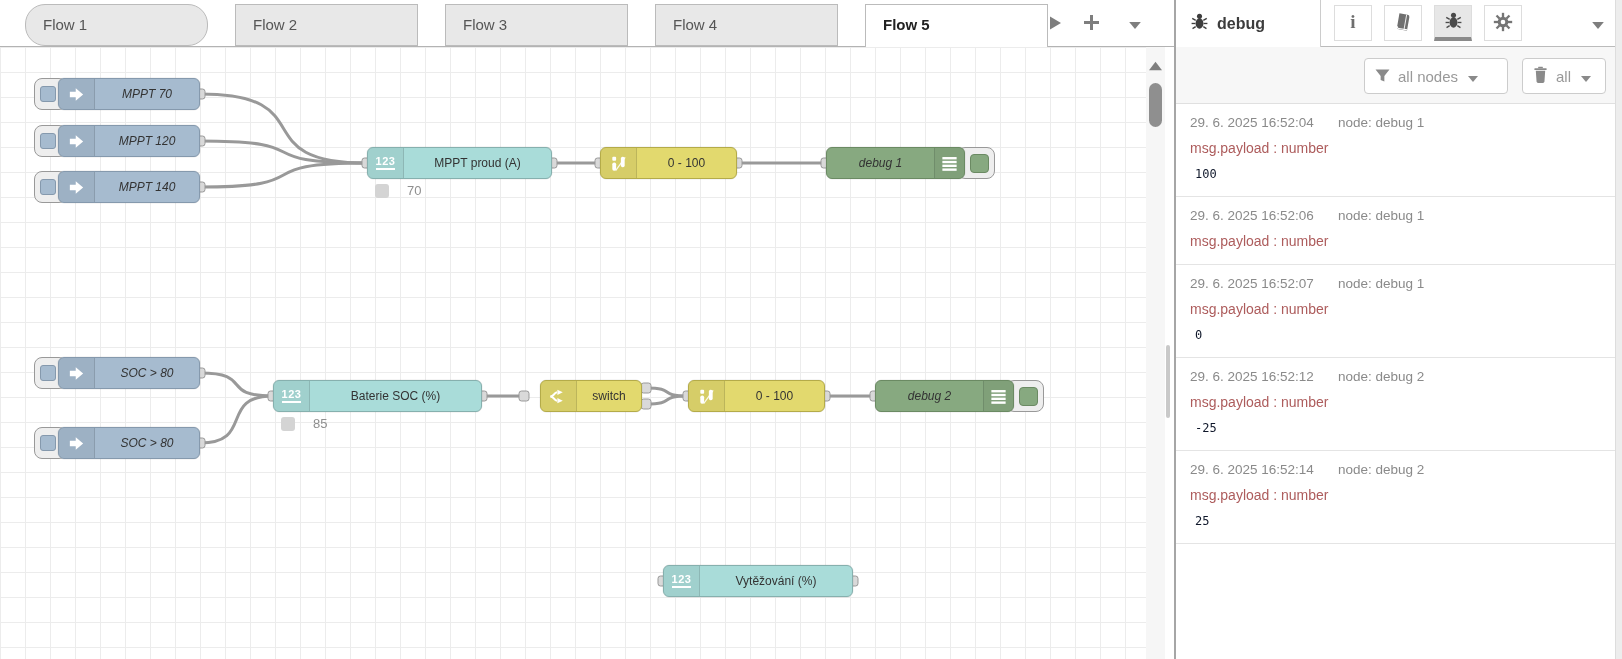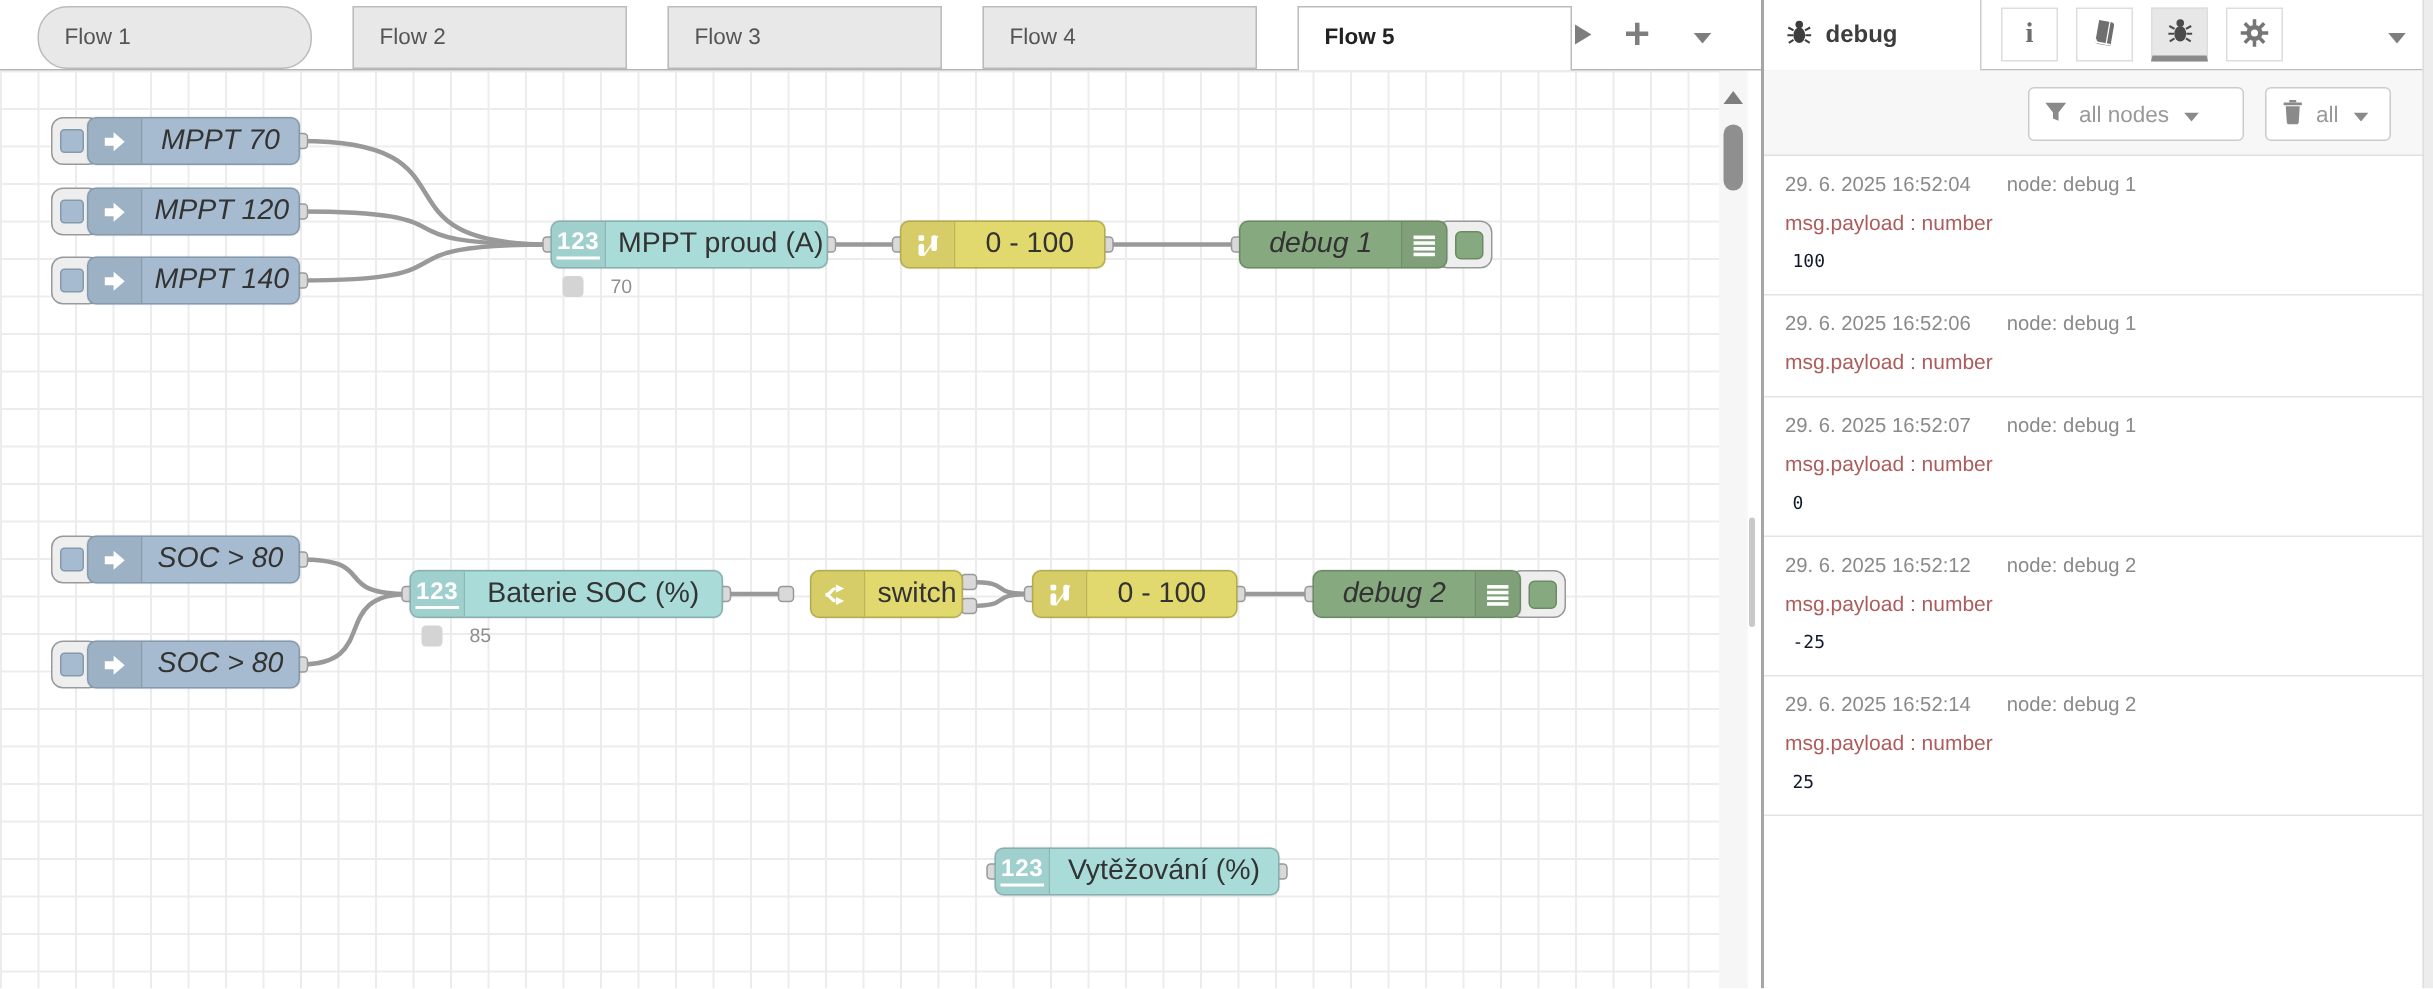--- a/index.html
+++ b/index.html
@@ -21,23 +21,23 @@
     background-size:25px 25px;background-color:#fff;}
   #flow-svg{position:absolute;left:0;top:0;}
   .wire{stroke:#999;stroke-width:3;fill:none;}
   .port{fill:#d9d9d9;stroke:#999;stroke-width:1;}
 
   .node{position:absolute;height:32px;border:1px solid;border-radius:6px;display:flex;align-items:stretch;z-index:2;cursor:move;box-shadow:0 0 0 0.5px rgba(0,0,0,0.08);}
   .nicon{width:36px;display:flex;align-items:center;justify-content:center;background:rgba(0,0,0,0.05);
          border-right:1px solid rgba(0,0,0,0.12);border-radius:5px 0 0 5px;flex:none;}
   .nicon.right{border-right:none;border-left:1px solid rgba(0,0,0,0.12);border-radius:0 5px 5px 0;width:30px;}
   .nicon svg{width:19px;height:19px;display:block;}
-  .nlabel{flex:1;display:flex;align-items:center;justify-content:center;font-size:19px;color:#333;white-space:nowrap;padding:0 8px;}
+  .nlabel{flex:1;display:flex;align-items:center;justify-content:center;font-size:12px;color:#333;white-space:nowrap;padding:0 8px;}
   .type-inject .nlabel,.type-debug .nlabel{font-style:italic;}
-  .i123{color:#fff;font-size:16px;font-weight:bold;letter-spacing:0.5px;border-bottom:2px solid #fff;padding-bottom:1px;line-height:1;}
+  .i123{color:#fff;font-size:11px;font-weight:bold;letter-spacing:0.5px;border-bottom:2px solid #fff;padding-bottom:1px;line-height:1;}
 
   .inj-btn{position:absolute;width:33px;height:32px;background:#eee;border:1px solid #999;border-radius:8px;z-index:1;cursor:pointer;}
   .inj-btn-inner{position:absolute;left:5px;top:7px;width:16px;height:16px;border:1px solid;border-radius:3px;display:block;}
   .dbg-btn{position:absolute;width:38px;height:32px;background:#eee;border:1px solid #999;border-radius:8px;z-index:1;cursor:pointer;}
   .dbg-btn-inner{position:absolute;right:5px;top:6px;width:19px;height:19px;background:#87a980;border:1px solid #6b8a63;border-radius:4px;display:block;}
 
   .status{position:absolute;display:flex;align-items:center;gap:18px;z-index:2;}
   .status-dot{width:14px;height:14px;background:#d4d4d4;border-radius:3px;display:block;}
   .status-text{font-size:13px;color:#8f8f8f;}
 
@@ -54,21 +54,21 @@
           display:flex;align-items:center;gap:8px;padding-left:14px;cursor:pointer;z-index:2;}
   .sb-tab-label{font-size:16px;font-weight:bold;color:#3d3d3d;}
   .sb-iconbtn{position:absolute;top:5px;width:38px;height:36px;background:#fff;border:1px solid #ddd;cursor:pointer;
               display:flex;align-items:center;justify-content:center;}
   .sb-iconbtn.active{background:#e7e7e7;border-bottom:4px solid #8a8a8a;}
   .sb-collapse{position:absolute;top:16px;left:412px;width:20px;height:16px;border:none;background:transparent;cursor:pointer;
                display:flex;align-items:center;justify-content:center;}
 
   .sb-filterbar{position:relative;height:57px;background:#f7f7f7;border-bottom:1px solid #e0e0e0;}
   .filter-btn{position:absolute;top:11px;height:36px;background:#fff;border:1px solid #ccc;border-radius:4px;cursor:pointer;
-              display:flex;align-items:center;gap:8px;padding:0 10px;font-size:15px;color:#999;font-family:"Liberation Sans",sans-serif;}
+              display:flex;align-items:center;gap:8px;padding:0 10px;font-size:15px;color:#999;font-family:"Liberation Sans",sans-serif;margin-left:12px;}
   .filter-btn .caret{margin-left:2px;}
   #filter-nodes-btn{left:176px;width:144px;}
   #clear-btn{left:334px;width:84px;}
 
   .messages{position:absolute;left:0;top:104px;width:439px;height:555px;background:#fff;overflow:hidden;}
   .msg{padding:11px 14px 15px 14px;border-bottom:1px solid #e4e4e4;cursor:pointer;}
   .msg-meta{font-size:13.5px;color:#8a8a8a;}
   .msg-src{margin-left:24px;}
   .msg-prop{font-size:14px;color:#ad5c5c;margin-top:10px;}
   .msg-value{font-family:"DejaVu Sans Mono",monospace;font-size:12px;color:#0f172a;margin-top:11px;padding-left:5px;}

